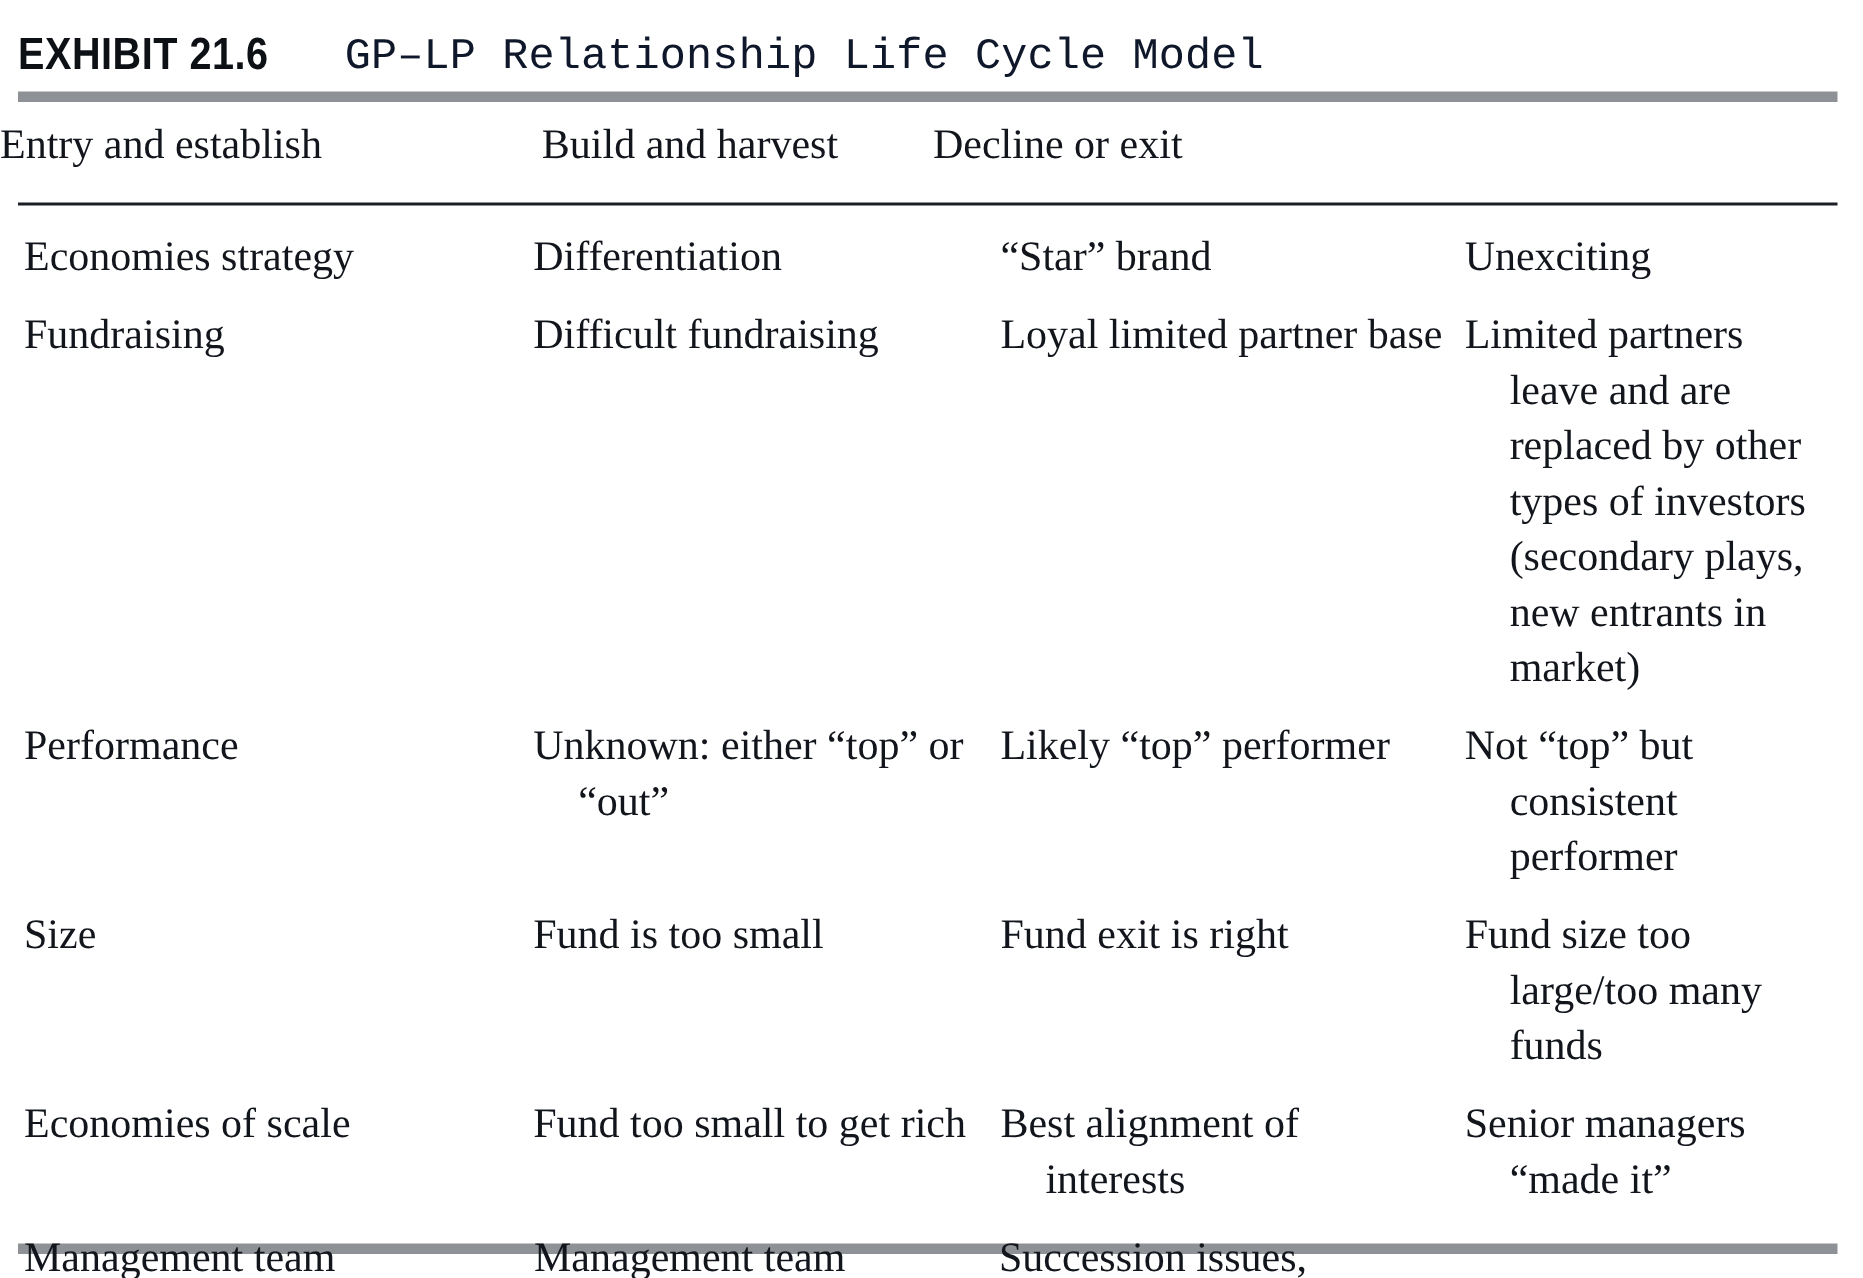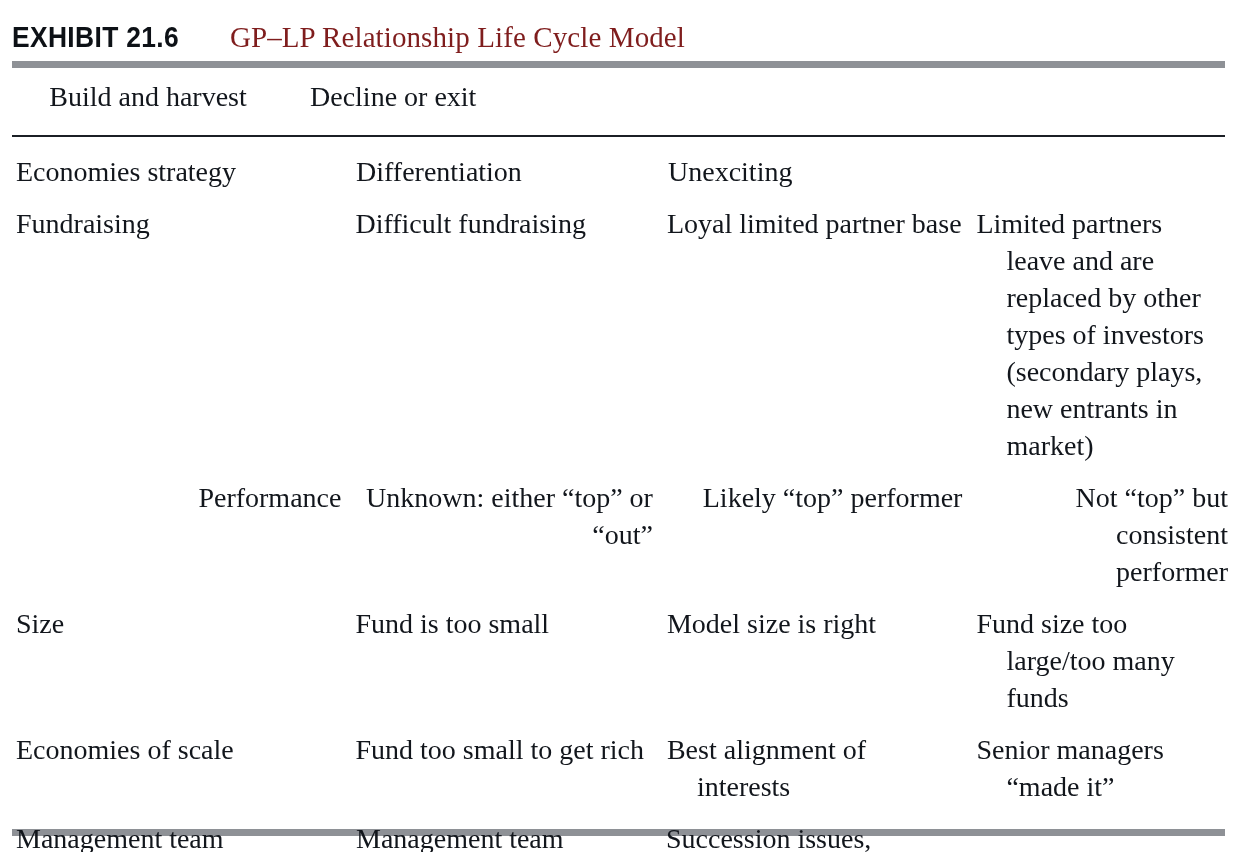--- a/index.html
+++ b/index.html
@@ -30,23 +30,23 @@
   .exhibit-label {
     font-family: "Liberation Sans", "DejaVu Sans", sans-serif;
     font-weight: bold;
     font-size: 30px;
     letter-spacing: 0.4px;
     color: #0d1116;
     transform: scaleX(0.88);
     transform-origin: left bottom;
   }
   .exhibit-title {
-    font-family: Liberation Serif, serif;
+    font-family: Liberation Mono, monospace;
     font-size: 29px;
-    color: #7f1d1d;
+    color: #0f172a;
     margin-left: 28px;
     letter-spacing: 0.1px;
   }
 
   
   .rule {
     position: absolute;
     left: 12px;
     width: 1213px;
   }
@@ -101,67 +101,69 @@
   .col3 { width: 266px; }
 
   
   .header-row .col0 { width: 340px; margin-left: 16px; }
   .header-row .col1 { width: 312px; }
   .header-row .col2 { width: 310px; text-align: center; }
   .header-row .col3 { width: 266px; }
 
   .body-rows { margin-top: 23px; }
   .body-row + .body-row { margin-top: 15px; }
-  .row-gap-sm { margin-top: 0px; text-align: right; }
+  .row-gap-sm { margin-top: 0px; }
 </style>
 </head>
 <body>
 
 <div class="exhibit-header">
   <span class="exhibit-label">EXHIBIT 21.6</span>
   <span class="exhibit-title">GP–LP Relationship Life Cycle Model</span>
 </div>
 
 <div class="rule rule-thick-top"></div>
 <div class="rule rule-thin"></div>
 <div class="rule rule-thick-bottom"></div>
 
 <div class="exhibit-table">
 
   <div class="trow header-row">
+    <div class="cell col1">Entry and establish</div>
     <div class="cell col2">Build and harvest</div>
     <div class="cell col3">Decline or exit</div>
   </div>
 
   <div class="body-rows">
 
     <div class="trow body-row">
       <div class="cell col0">Economies strategy</div>
       <div class="cell col1">Differentiation</div>
+      <div class="cell col2">“Star” brand</div>
       <div class="cell col3">Unexciting</div>
     </div>
 
     <div class="trow body-row">
       <div class="cell col0">Fundraising</div>
       <div class="cell col1">Difficult fundraising</div>
       <div class="cell col2">Loyal limited partner base</div>
       <div class="cell col3">Limited partners leave and are replaced by other types of investors (secondary plays, new entrants in market)</div>
     </div>
 
     <div class="trow body-row row-gap-sm">
       <div class="cell col0">Performance</div>
       <div class="cell col1">Unknown: either “top” or “out”</div>
       <div class="cell col2">Likely “top” performer</div>
       <div class="cell col3">Not “top” but consistent performer</div>
     </div>
 
     <div class="trow body-row">
       <div class="cell col0">Size</div>
       <div class="cell col1">Fund is too small</div>
-      <div class="cell col2">Model size is right</div>
+      <div class="cell col2">Fund exit is right</div>
       <div class="cell col3">Fund size too large/too many funds</div>
     </div>
 
     <div class="trow body-row">
       <div class="cell col0">Economies of scale</div>
       <div class="cell col1">Fund too small to get rich</div>
       <div class="cell col2">Best alignment of interests</div>
       <div class="cell col3">Senior managers “made it”</div>
     </div>
 

